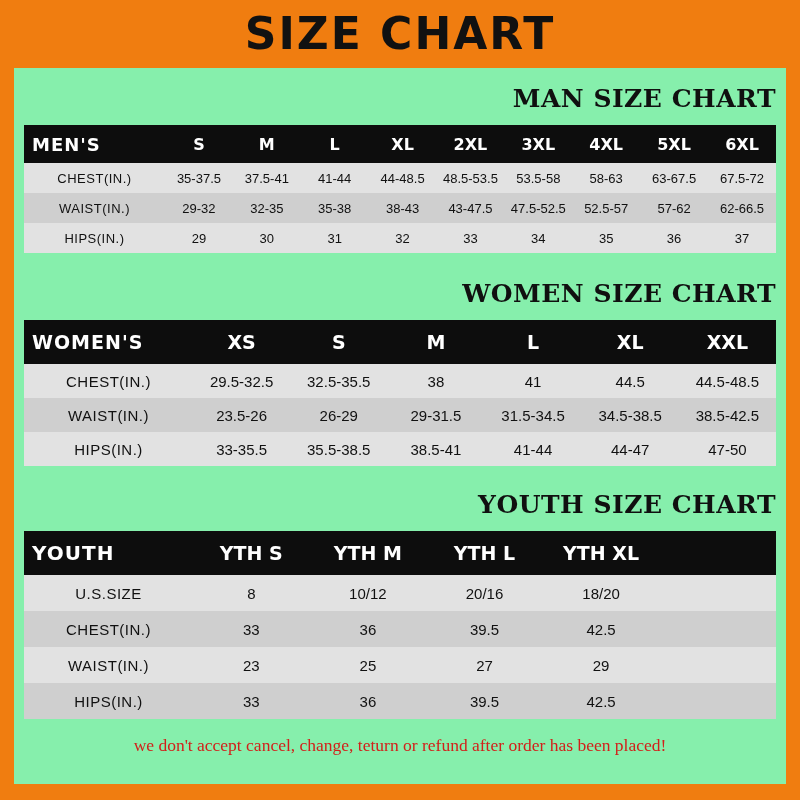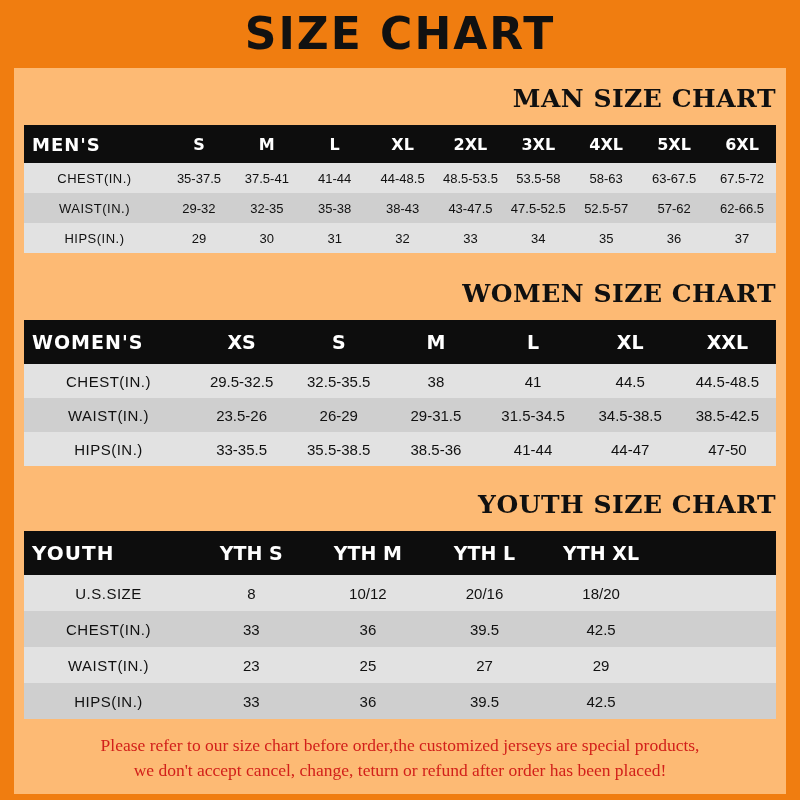--- a/index.html
+++ b/index.html
@@ -10,21 +10,21 @@
     width: 800px;
     height: 800px;
     background: #ffffff;
     font-family: "Liberation Sans", sans-serif;
     overflow: hidden;
   }
   .page {
     width: 800px;
     height: 800px;
     position: relative;
-    background: #fdba74;
+    background: #86efac;
     box-sizing: border-box;
     border-left: 14px solid #f07d10;
     border-right: 14px solid #f07d10;
     display: flex;
     flex-direction: column;
   }
   .banner {
     background: #f07d10;
     height: 68px;
     display: flex;
@@ -217,21 +217,21 @@
           <td>26-29</td>
           <td>29-31.5</td>
           <td>31.5-34.5</td>
           <td>34.5-38.5</td>
           <td>38.5-42.5</td>
         </tr>
         <tr class="odd">
           <td class="row-label">HIPS(IN.)</td>
           <td>33-35.5</td>
           <td>35.5-38.5</td>
-          <td>38.5-36</td>
+          <td>38.5-41</td>
           <td>41-44</td>
           <td>44-47</td>
           <td>47-50</td>
         </tr>
       </tbody>
     </table>
 
     <div class="section-title sec3-title">YOUTH SIZE CHART</div>
     <table class="chart youth">
       <thead>
@@ -274,20 +274,19 @@
           <td>33</td>
           <td>36</td>
           <td>39.5</td>
           <td>42.5</td>
           <td></td>
         </tr>
       </tbody>
     </table>
 
     <div class="notice">
-      <div>Please refer to our size chart before order,the customized jerseys are special products,</div>
       <div>we don't accept cancel, change, teturn or refund after order has been placed!</div>
     </div>
 
   </div>
 
   <div class="footer-strip"></div>
 </div>
 
 </body></html>

